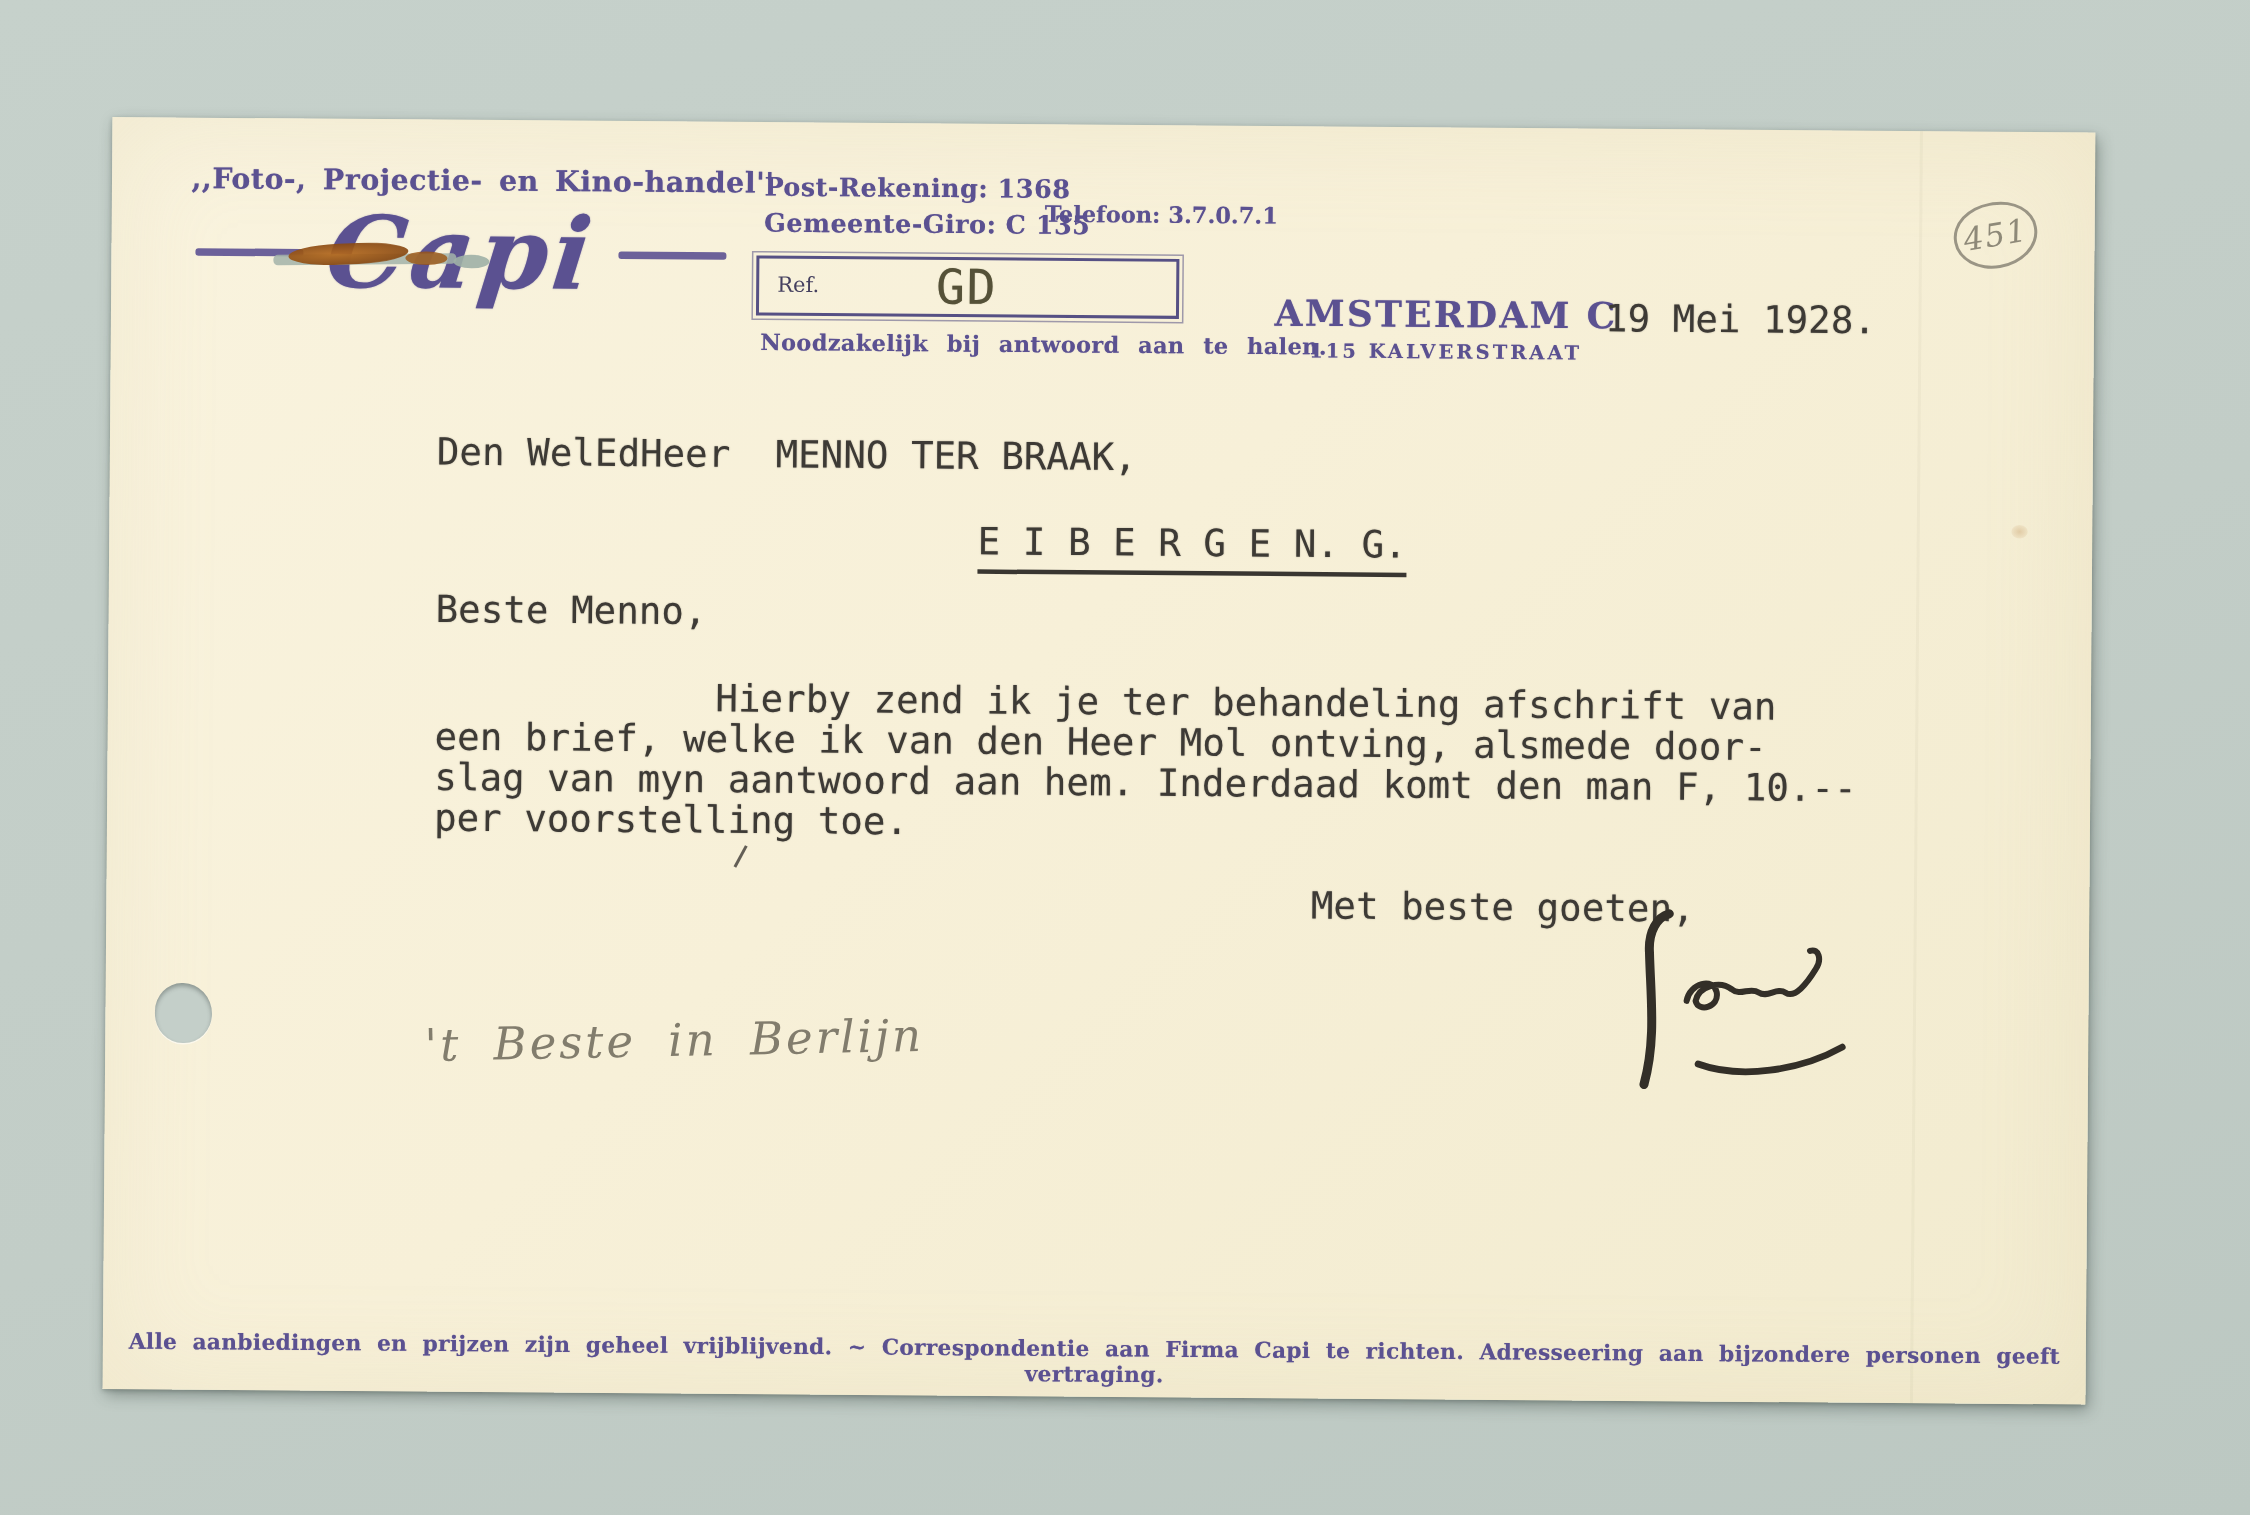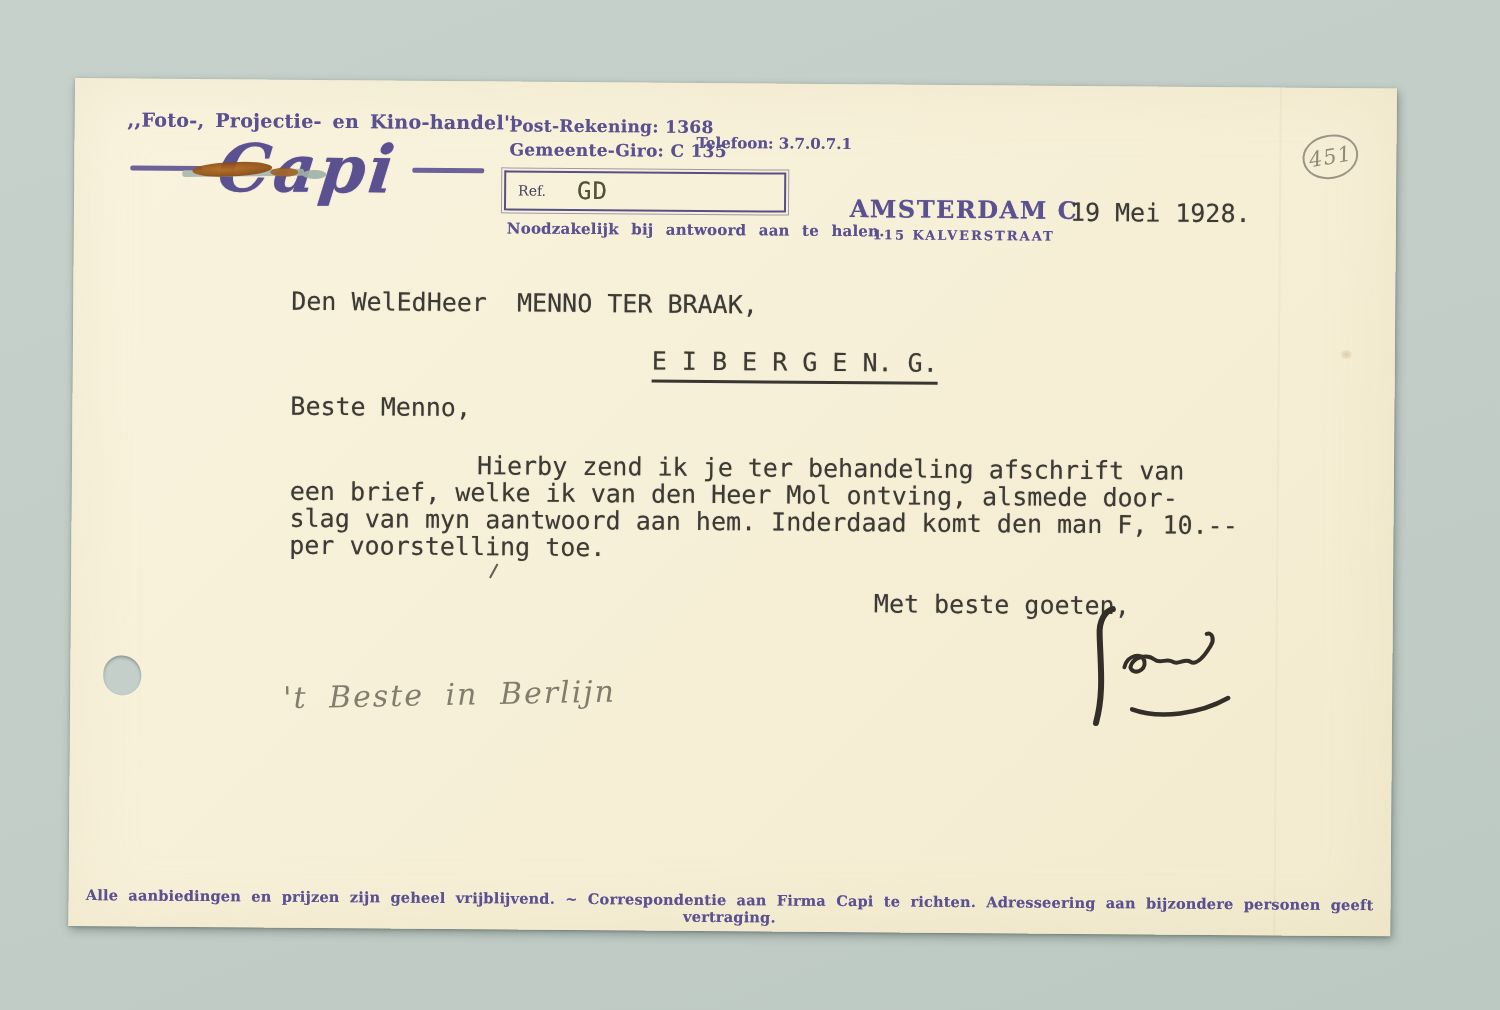--- a/index.html
+++ b/index.html
@@ -54,22 +54,22 @@
     position: absolute; left: 622px; top: 51px; font-size: 15px; font-weight: bold;
     text-shadow: 0 0 .5px rgba(91,81,145,.5);
   }
   .ref-box {
     position: absolute; left: 430px; top: 89px; width: 282px; height: 40px;
     border: 2px solid #565084; outline: 1px solid rgba(86,80,132,.55); outline-offset: 2px;
     display: flex; align-items: center;
   }
   .ref-label { font-size: 14px; color: #45405f; margin-left: 12px; }
   .ref-value {
-    font-family: "DejaVu Sans Mono", monospace; font-size: 24px; color: #555138;
-    margin-left: 31px; letter-spacing: 1px; text-shadow: 0 0 .6px rgba(85,81,56,.6);
+    font-family: "DejaVu Sans Mono", monospace; font-size: 32px; color: #555138;
+    margin-left: 78px; letter-spacing: 1px; text-shadow: 0 0 .6px rgba(85,81,56,.6);
   }
   .ref-note {
     position: absolute; left: 433px; top: 138px; font-size: 15px; font-weight: bold;
     word-spacing: 7px; letter-spacing: .2px; text-shadow: 0 0 .5px rgba(91,81,145,.5);
   }
   .city {
     position: absolute; left: 765px; top: 110px; width: 250px; text-align: center;
     font-size: 24px; font-weight: bold; letter-spacing: 1.5px;
     text-shadow: 0 0 .7px rgba(91,81,145,.6);
   }

